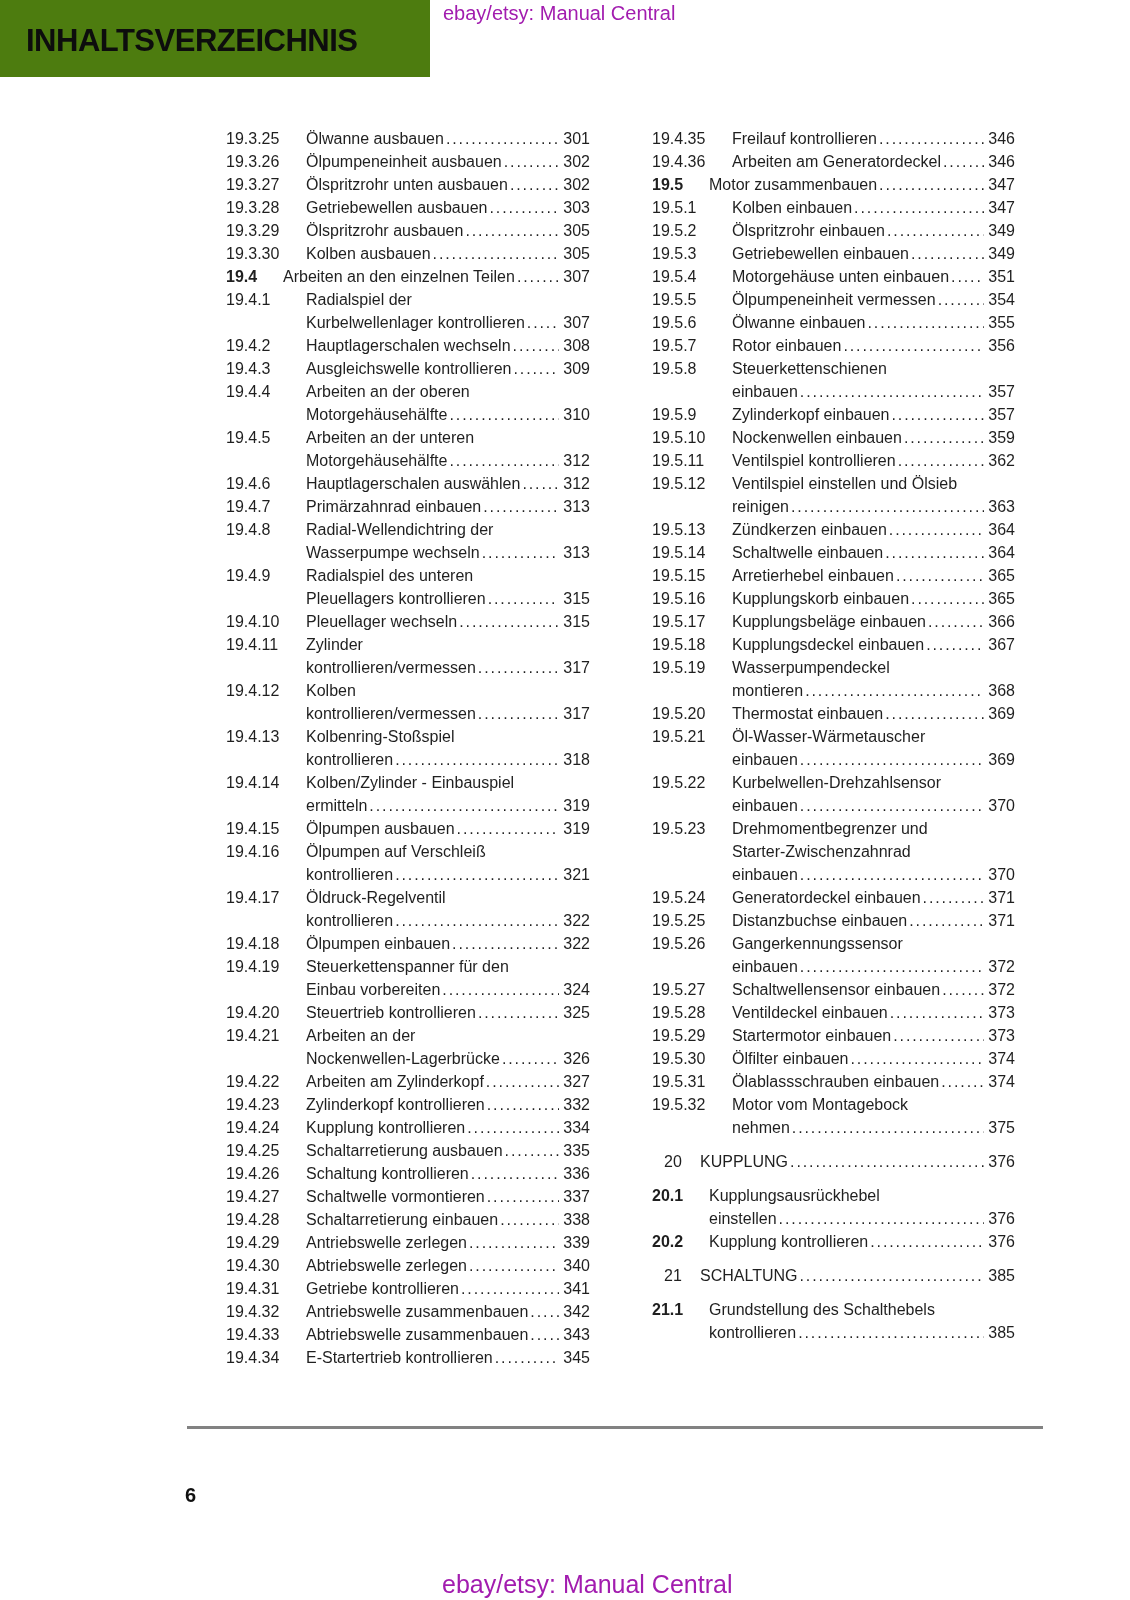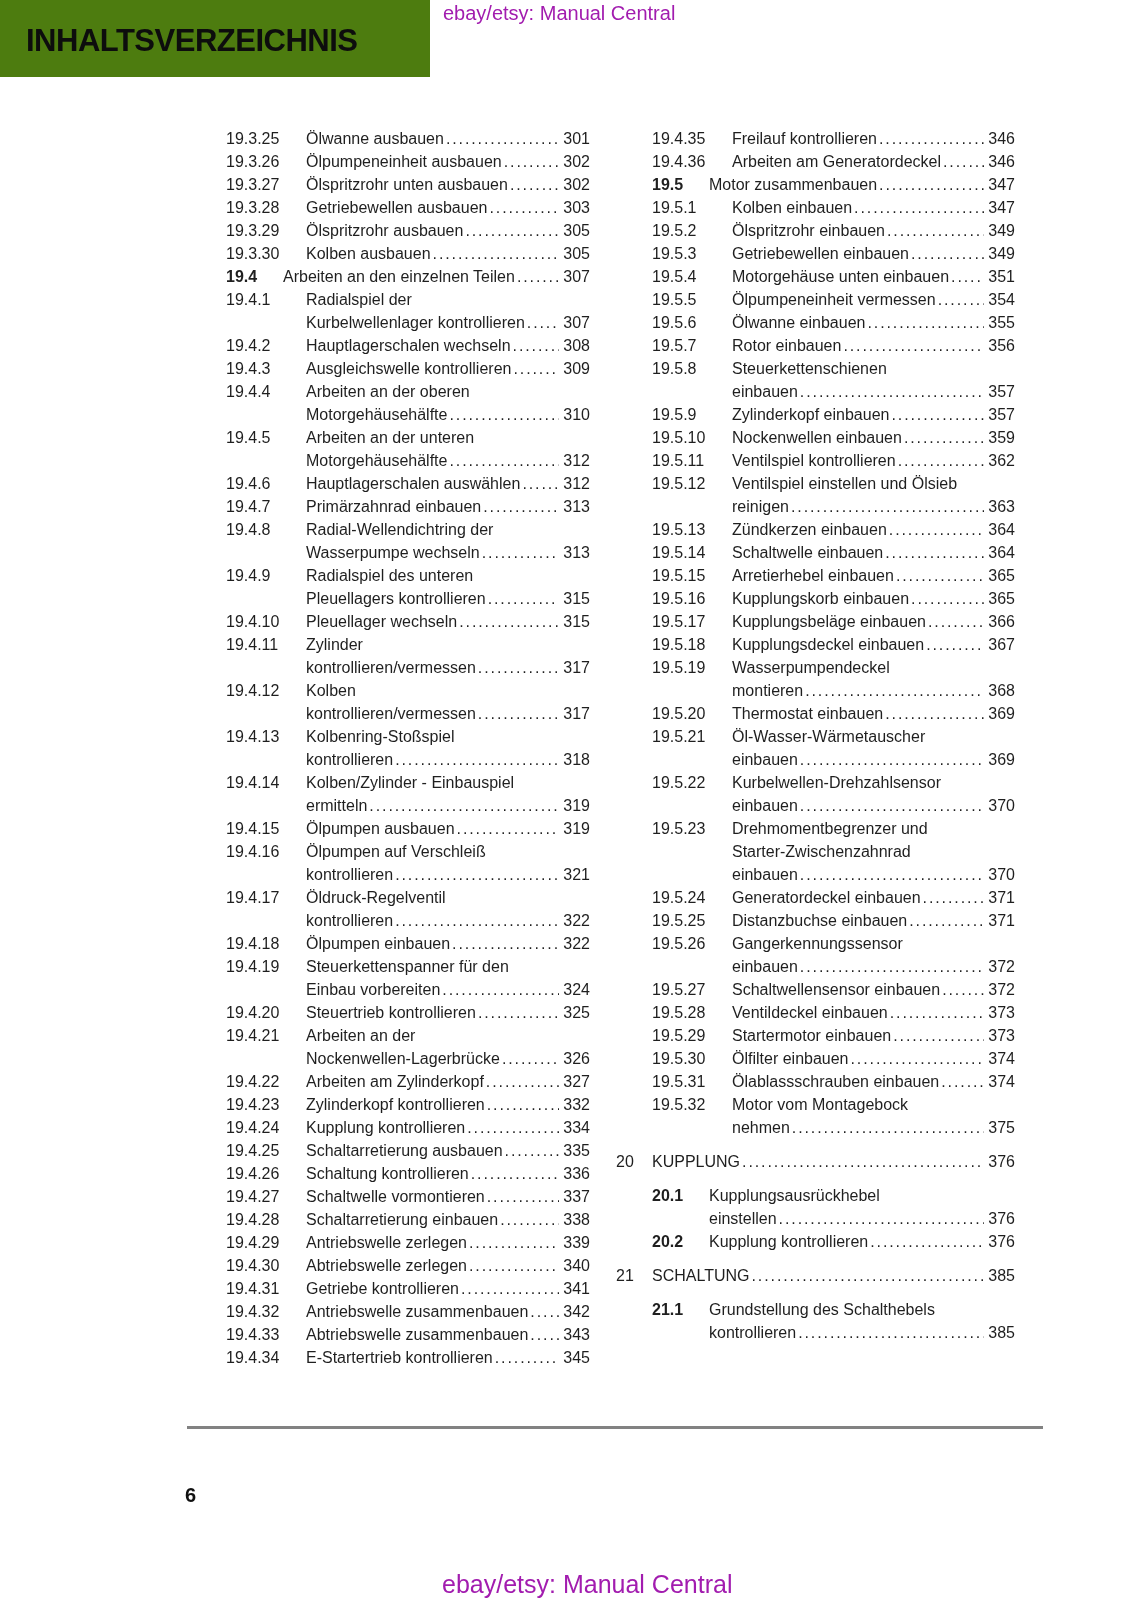--- a/index.html
+++ b/index.html
@@ -24,21 +24,21 @@
 
   
   .col { position:absolute; top:127px; }
   .col-left  { left:226px; width:364px; }
   .col-right { left:616px; width:399px; }
 
   .entry { display:flex; font-size:16px; line-height:23px; }
   .entry .num { flex:none; }
   .entry.depth-3 .num { width:80px; }
   .entry.depth-2 .num { width:57px;font-weight:bold; }
-  .entry.depth-1 .num { width:36px; }
+  .entry.depth-1 .num { width:36px;margin-left:48px; }
   .col-right .entry { padding-left:36px; }
   .col-right .entry.chapter { padding-left:0; margin:11px 0; }
 
   .body { flex:1; min-width:0; }
   .tline { display:block; }
   .tline.last { display:flex; align-items:baseline; }
   .ttext { white-space:nowrap; }
   .dots { flex:1; min-width:8px; overflow:hidden; white-space:nowrap; letter-spacing:1.9px; padding-left:2px; }
   .dots::after { content:"................................................................................................................"; }
   .pg { flex:none; padding-left:4px; text-align:right; }

